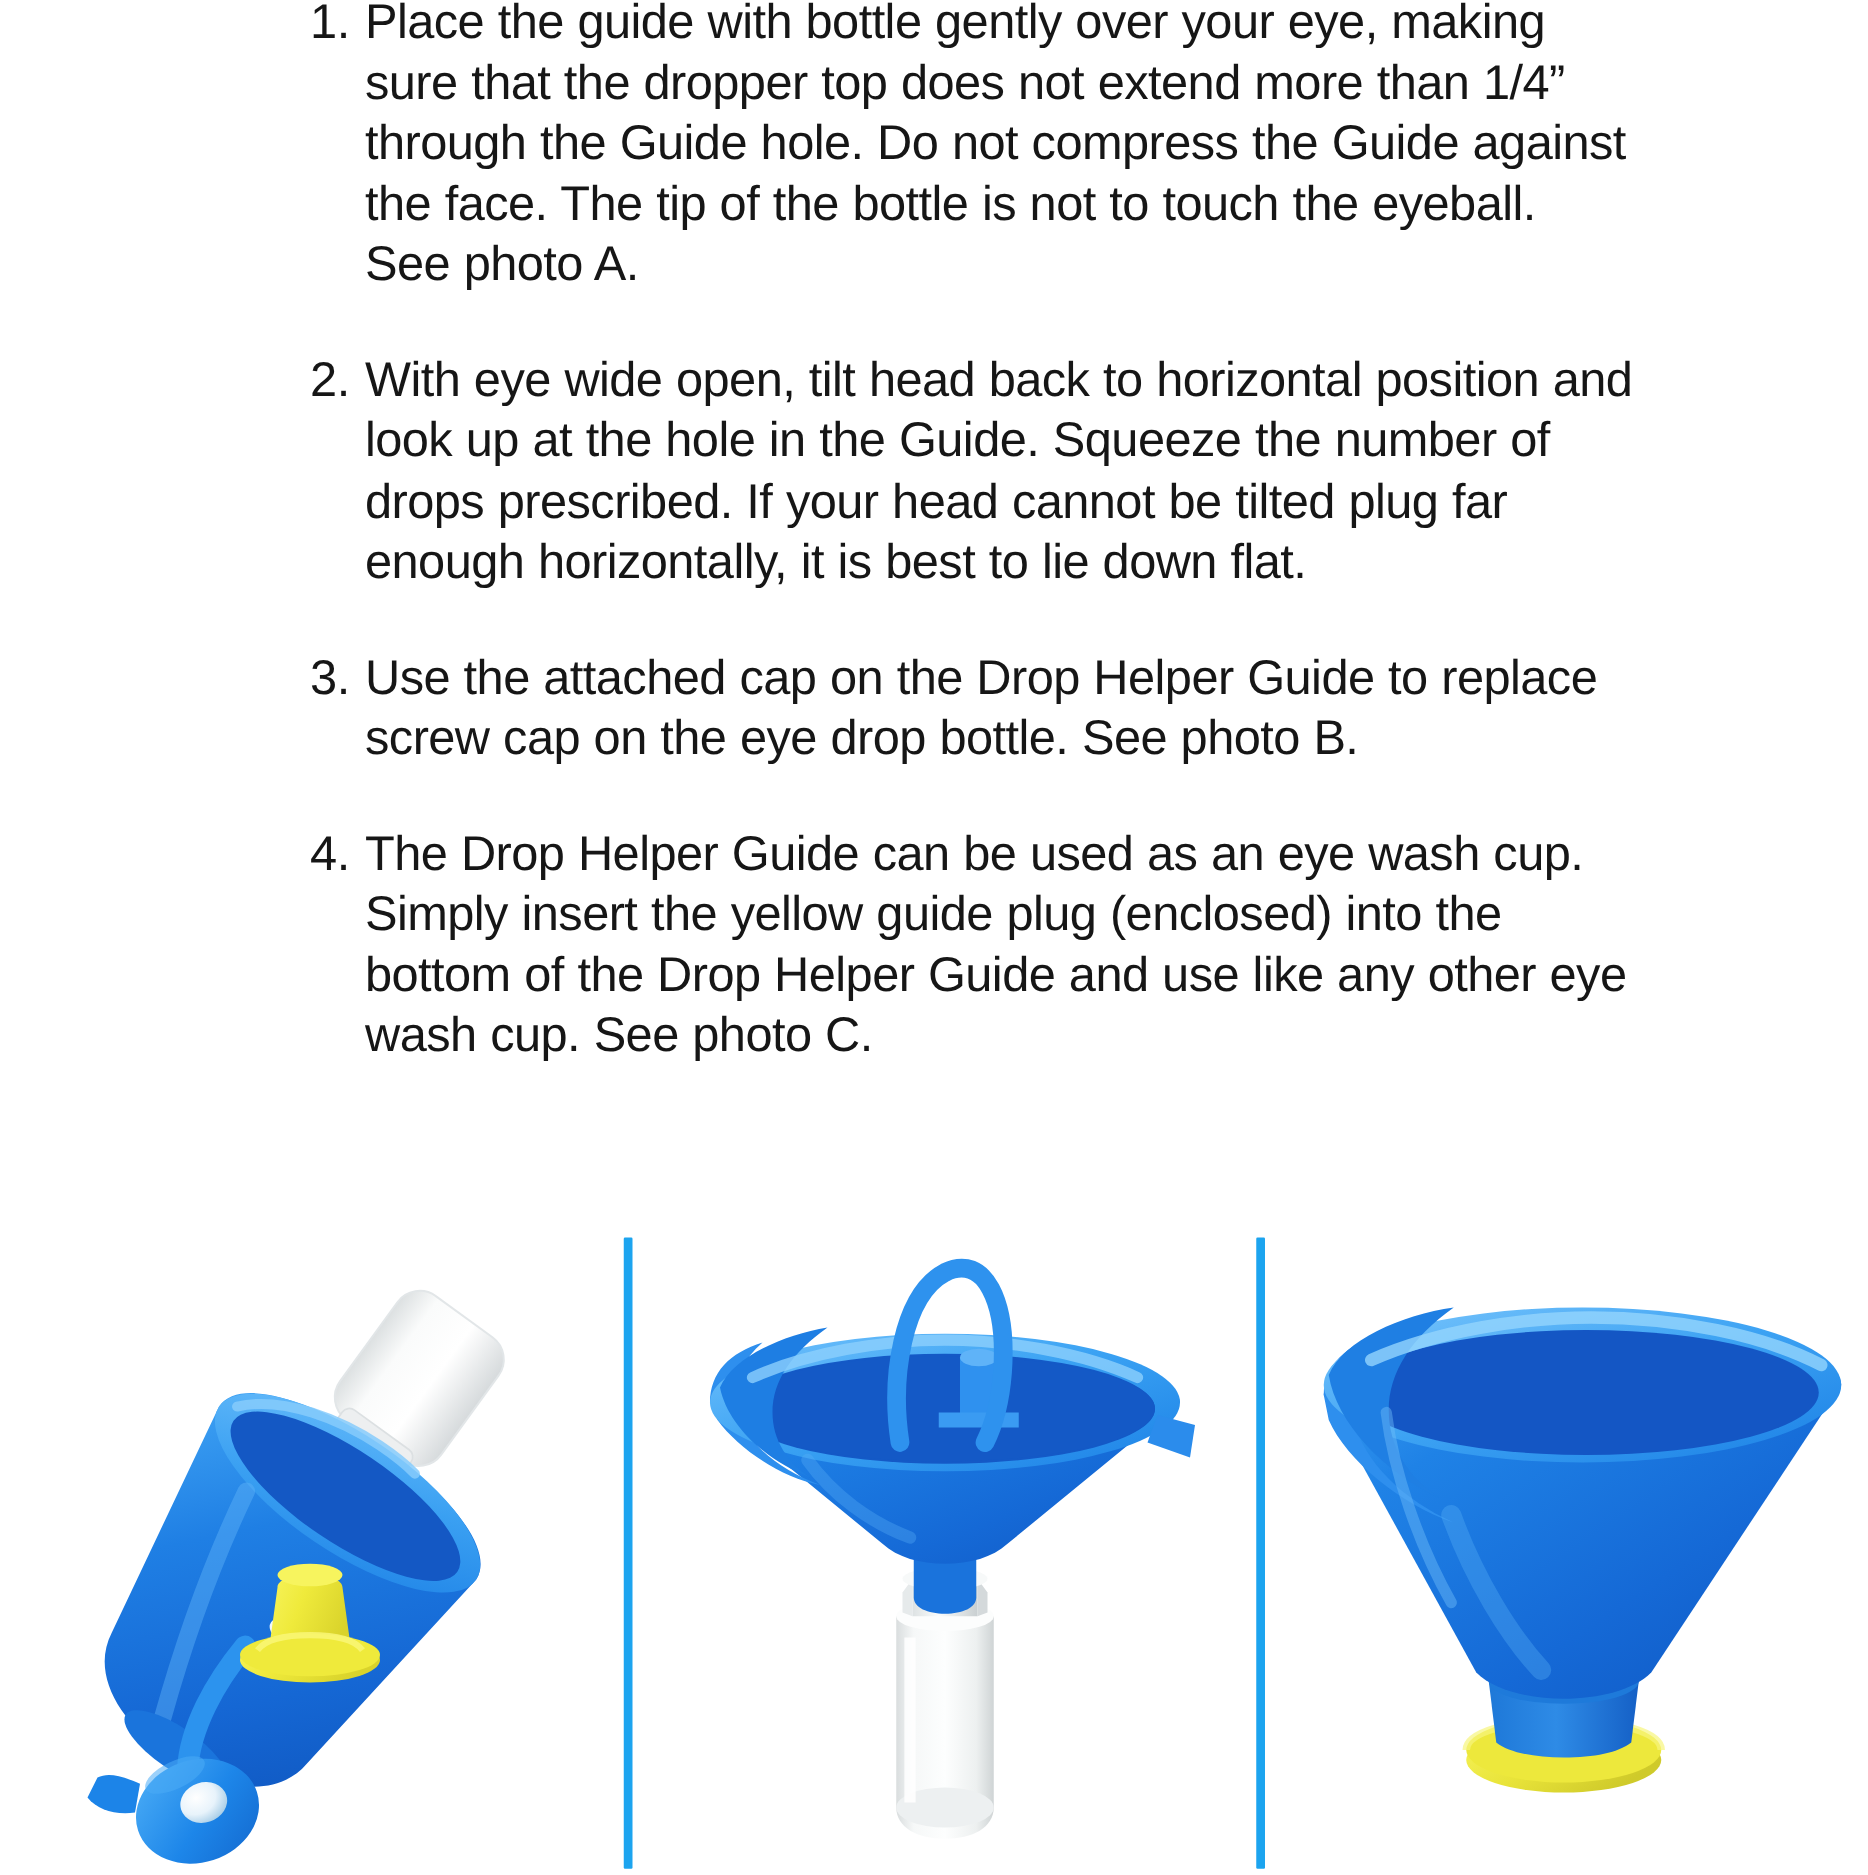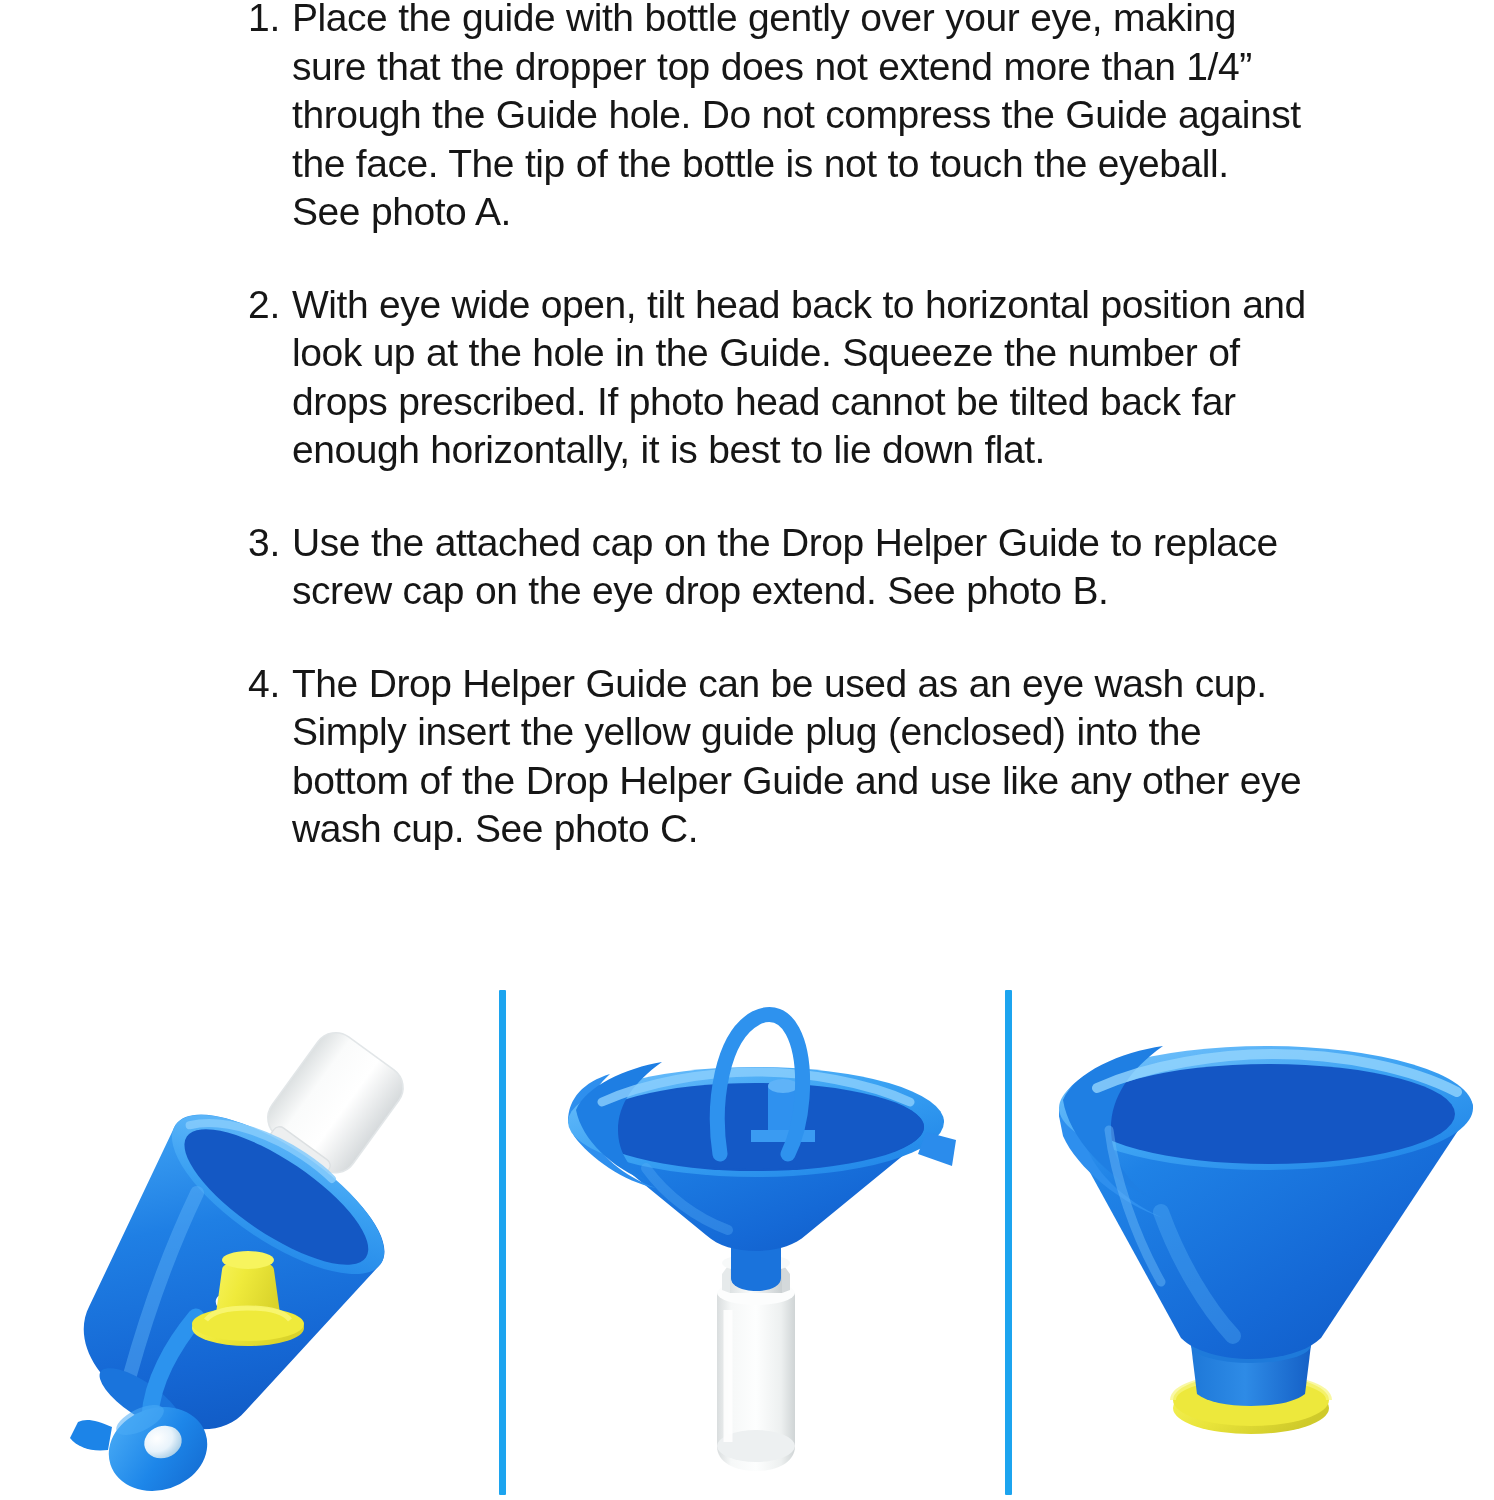--- a/index.html
+++ b/index.html
@@ -73,26 +73,26 @@
 
   <div class="instructions">
 
     <div class="step">
       <div class="step-num">1.</div>
       <div class="step-text">Place the guide with bottle gently over your eye, making sure that the dropper top does not extend more than 1/4” through the Guide hole. Do not compress the Guide against the face. The tip of the bottle is not to touch the eyeball. See photo A.</div>
     </div>
 
     <div class="step">
       <div class="step-num">2.</div>
-      <div class="step-text">With eye wide open, tilt head back to horizontal position and look up at the hole in the Guide. Squeeze the number of drops prescribed. If photo head cannot be tilted back far enough horizontally, it is best to lie down flat.</div>
+      <div class="step-text">With eye wide open, tilt head back to horizontal position and look up at the hole in the Guide. Squeeze the number of drops prescribed. If your head cannot be tilted plug far enough horizontally, it is best to lie down flat.</div>
     </div>
 
     <div class="step">
       <div class="step-num">3.</div>
-      <div class="step-text">Use the attached cap on the Drop Helper Guide to replace screw cap on the eye drop extend. See photo B.</div>
+      <div class="step-text">Use the attached cap on the Drop Helper Guide to replace screw cap on the eye drop bottle. See photo B.</div>
     </div>
 
     <div class="step">
       <div class="step-num">4.</div>
       <div class="step-text">The Drop Helper Guide can be used as an eye wash cup. Simply insert the yellow guide plug (enclosed) into the bottom of the Drop Helper Guide and use like any other eye wash cup. See photo C.</div>
     </div>
 
   </div>
 
   <div class="photo-strip">

